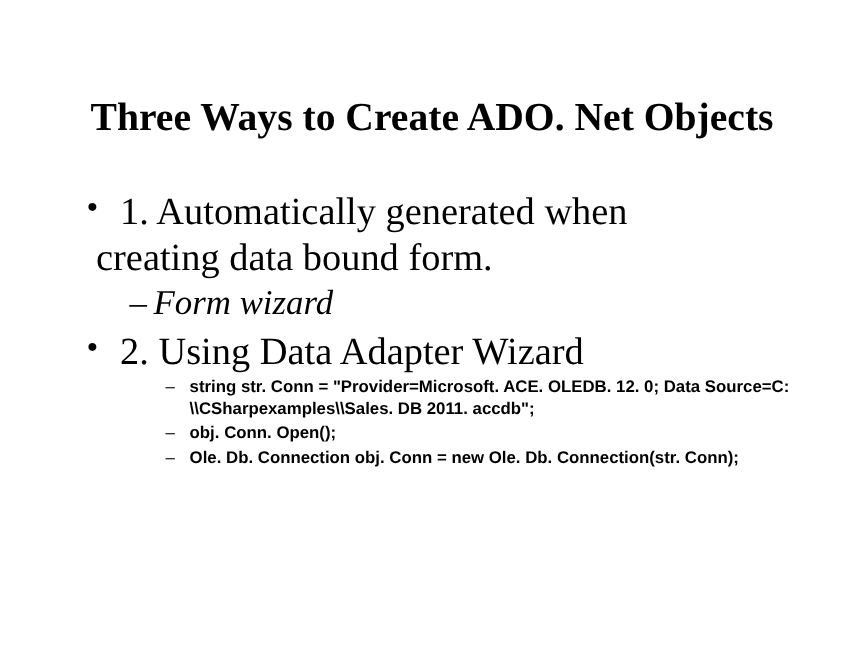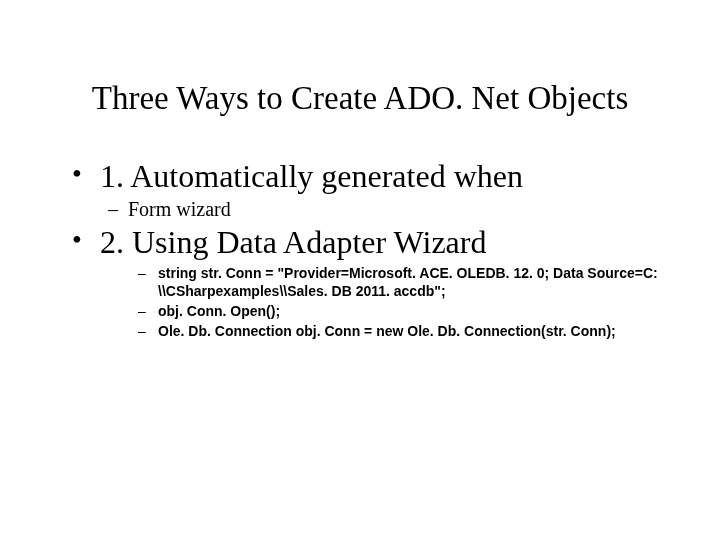--- a/index.html
+++ b/index.html
@@ -11,45 +11,46 @@
       width: 720px;
       height: 540px;
       background: #ffffff;
       font-family: 'Times New Roman', Times, serif;
       color: #000000;
       padding: 80px 60px 40px 60px;
     }
     .title {
       font-size: 33px;
       text-align: center;
-      font-weight: normal;
+      font-weight: bold;
       margin-bottom: 40px;
     }
     .bullet-list {
       list-style: none;
     }
     .bullet-item {
       font-size: 32px;
       line-height: 1.2;
       padding-left: 40px;
       position: relative;
       margin-bottom: 2px;
     }
     .bullet-item::before {
       content: "•";
       position: absolute;
       left: 12px;
       font-size: 28px;
     }
     .dash-item {
-      font-size: 20px;
+      font-size: 29px;
       line-height: 1.2;
       padding-left: 68px;
       position: relative;
       margin-bottom: 2px;
+      font-style: italic;
     }
     .dash-item::before {
       content: "–";
       position: absolute;
       left: 48px;
     }
     .small-dash-item {
       font-family: Arial, Helvetica, sans-serif;
       font-size: 14px;
       font-weight: bold;
@@ -66,19 +67,20 @@
     }
   </style>
 </head>
 <body>
 
 <div class="title">Three Ways to Create ADO. Net Objects</div>
 
 <ul class="bullet-list">
   <li class="bullet-item">
     <span>1. Automatically generated when</span><br>
+    <span style="margin-left:-20px;">creating data bound form.</span>
   </li>
   <li class="dash-item">Form wizard</li>
   <li class="bullet-item">2. Using Data Adapter Wizard</li>
   <li class="small-dash-item">string str. Conn = "Provider=Microsoft. ACE. OLEDB. 12. 0; Data Source=C: \\CSharpexamples\\Sales. DB 2011. accdb";</li>
   <li class="small-dash-item">obj. Conn. Open();</li>
   <li class="small-dash-item">Ole. Db. Connection obj. Conn = new Ole. Db. Connection(str. Conn);</li>
 </ul>
 
 </body></html>

